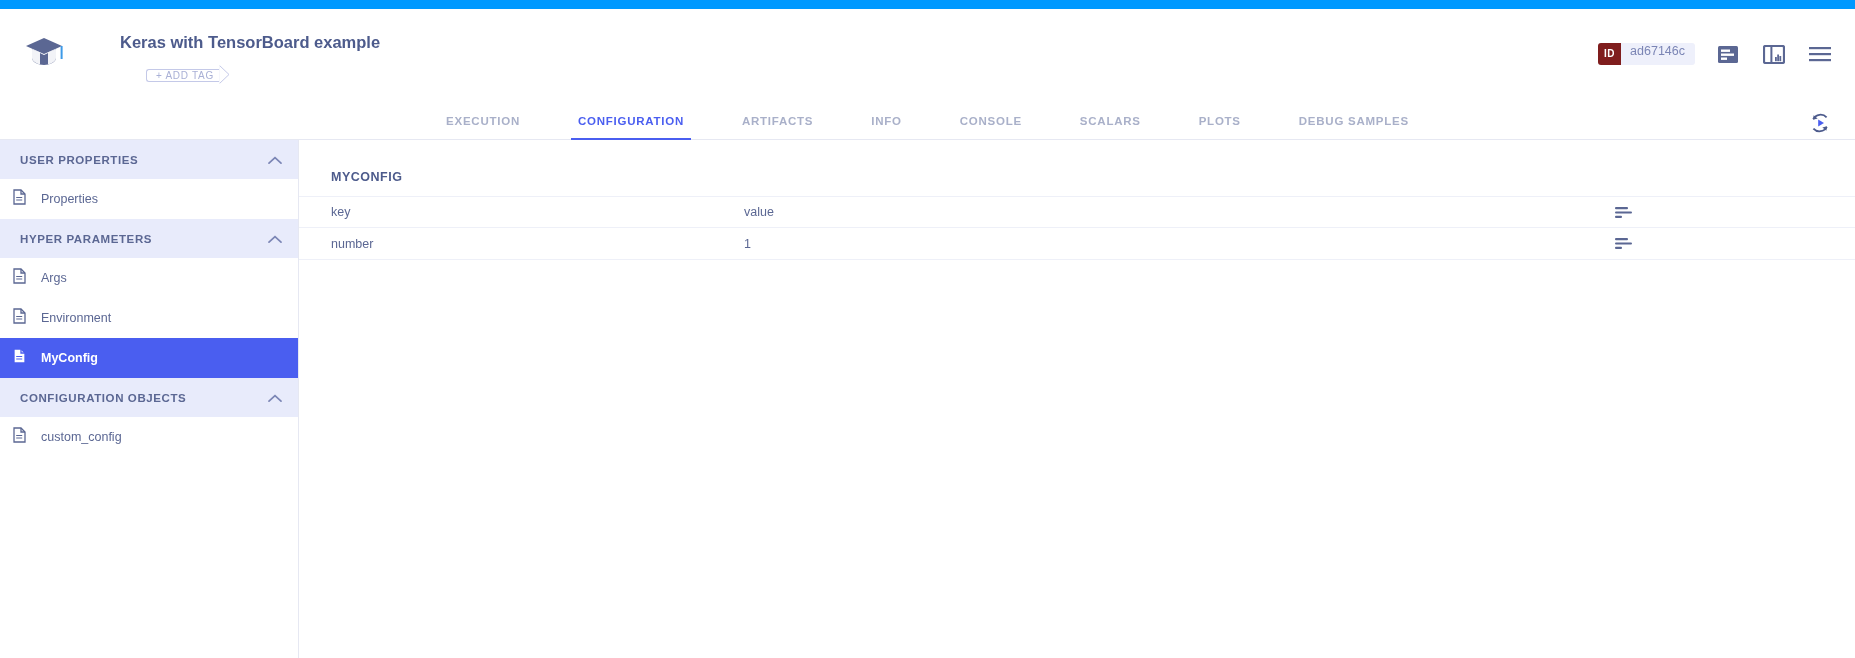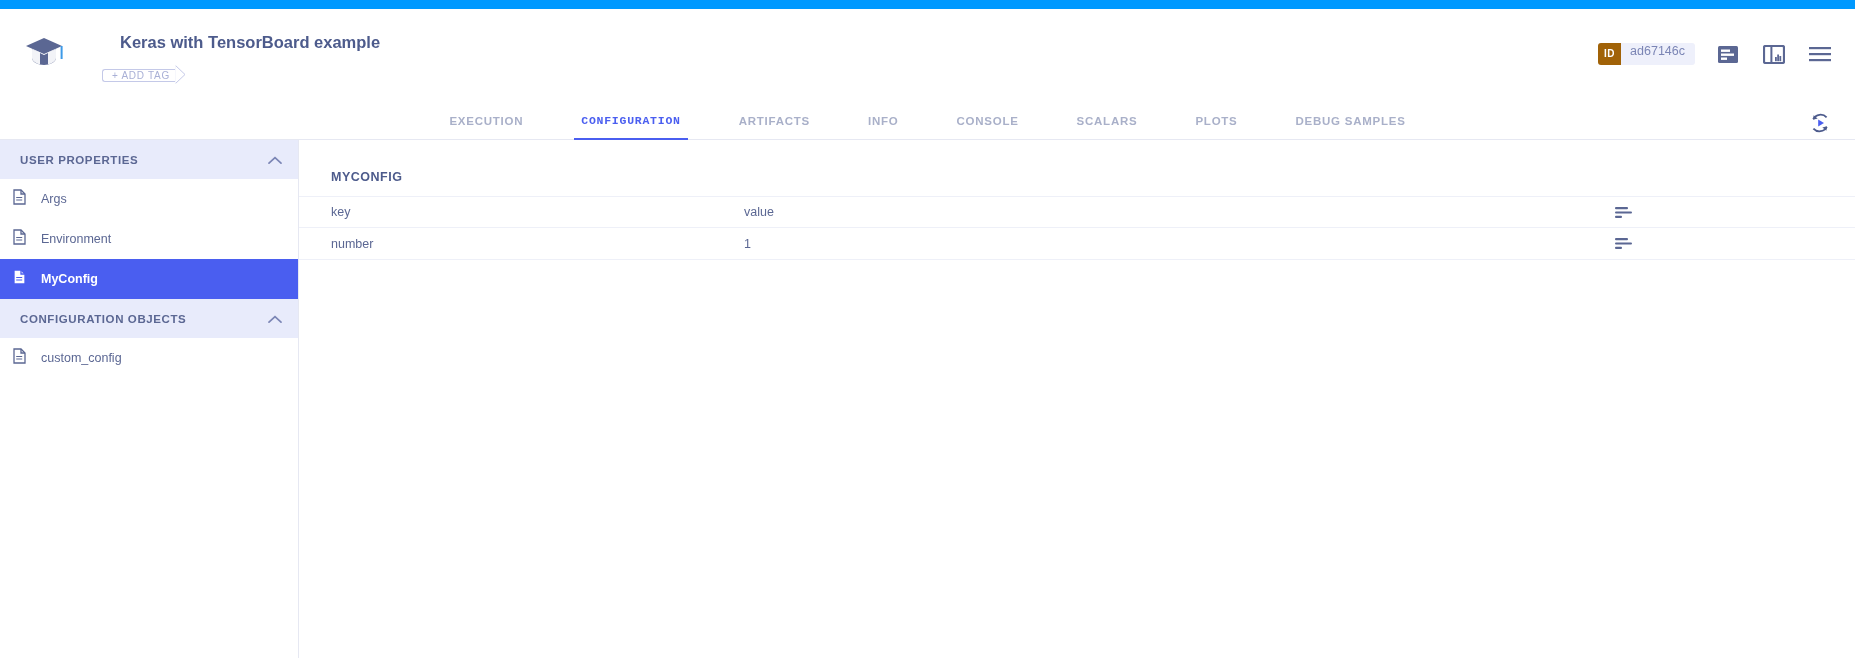--- a/index.html
+++ b/index.html
@@ -75,20 +75,21 @@
     line-height: 19px;
     border: 1px solid #c4c9e8;
     border-right: none;
     border-radius: 3px 0 0 3px;
     color: #a9b0d6;
     font-size: 10px;
     letter-spacing: 0.7px;
     padding: 0 6px 0 9px;
     background: #fff;
     white-space: nowrap;
+    margin-left: 44px;
   }
   .add-tag-point {
     position: absolute;
     right: -10px;
     top: 0;
     width: 11px;
     height: 19px;
   }
 
   .header-right {
@@ -101,21 +102,21 @@
   }
   .id-chip {
     display: flex;
     align-items: center;
     background: #eef0fb;
     border-radius: 3px;
     height: 22px;
     overflow: hidden;
   }
   .id-chip-label {
-    background: #a16207;
+    background: #7f1d1d;
     color: #ffffff;
     font-size: 10px;
     font-weight: bold;
     letter-spacing: 0.5px;
     padding: 0 6px;
     height: 22px;
     line-height: 22px;
   }
   .id-chip-value {
     color: #7b85b5;
@@ -152,21 +153,21 @@
     font-size: 11.5px;
     font-weight: bold;
     letter-spacing: 0.75px;
     color: #a9b0c9;
     padding: 0 21px;
     line-height: 34px;
     height: 36px;
     cursor: pointer;
     white-space: nowrap;
   }
-  .tab.active { color: #4a5ef0; font-family: Liberation Mono, monospace; }
+  .tab.active { color: #4a5ef0; }
   .tab.active::after {
     content: "";
     position: absolute;
     left: 14px; right: 14px; bottom: 0;
     height: 2px;
     background: #4a5ef0;
   }
   .refresh-btn {
     position: absolute;
     right: 22px;
@@ -365,21 +366,40 @@
   <div class="sidebar">
 
     <div class="sb-section">
       <span class="sb-section-title">USER PROPERTIES</span>
       <span class="chev">
         <svg width="14" height="9" viewBox="0 0 14 9">
             <path d="M1 7.2 L7 1.6 L13 7.2" fill="none" stroke="#7b85b5" stroke-width="1.7" stroke-linecap="round"></path>
           </svg>
       </span>
     </div>
-
+    <div class="sb-item">
+      <span>
+        <svg width="13" height="16" viewBox="0 0 13 16">
+            <path d="M1 1 H8 L12 5 V15 H1 Z" fill="#fff" stroke="#5b6793" stroke-width="1.3"></path>
+            <path d="M8 1 V5 H12" fill="none" stroke="#5b6793" stroke-width="1.3"></path>
+            <rect x="3.2" y="8" width="6" height="1" fill="#5b6793"></rect>
+            <rect x="3.2" y="10.5" width="6" height="1" fill="#5b6793"></rect>
+          </svg>
+      </span>
+      <span class="sb-item-label">Properties</span>
+    </div>
+
+    <div class="sb-section">
+      <span class="sb-section-title">HYPER PARAMETERS</span>
+      <span class="chev">
+        <svg width="14" height="9" viewBox="0 0 14 9">
+            <path d="M1 7.2 L7 1.6 L13 7.2" fill="none" stroke="#7b85b5" stroke-width="1.7" stroke-linecap="round"></path>
+          </svg>
+      </span>
+    </div>
     <div class="sb-item">
       <span>
         <svg width="13" height="16" viewBox="0 0 13 16">
             <path d="M1 1 H8 L12 5 V15 H1 Z" fill="#fff" stroke="#5b6793" stroke-width="1.3"></path>
             <path d="M8 1 V5 H12" fill="none" stroke="#5b6793" stroke-width="1.3"></path>
             <rect x="3.2" y="8" width="6" height="1" fill="#5b6793"></rect>
             <rect x="3.2" y="10.5" width="6" height="1" fill="#5b6793"></rect>
           </svg>
       </span>
       <span class="sb-item-label">Args</span>

